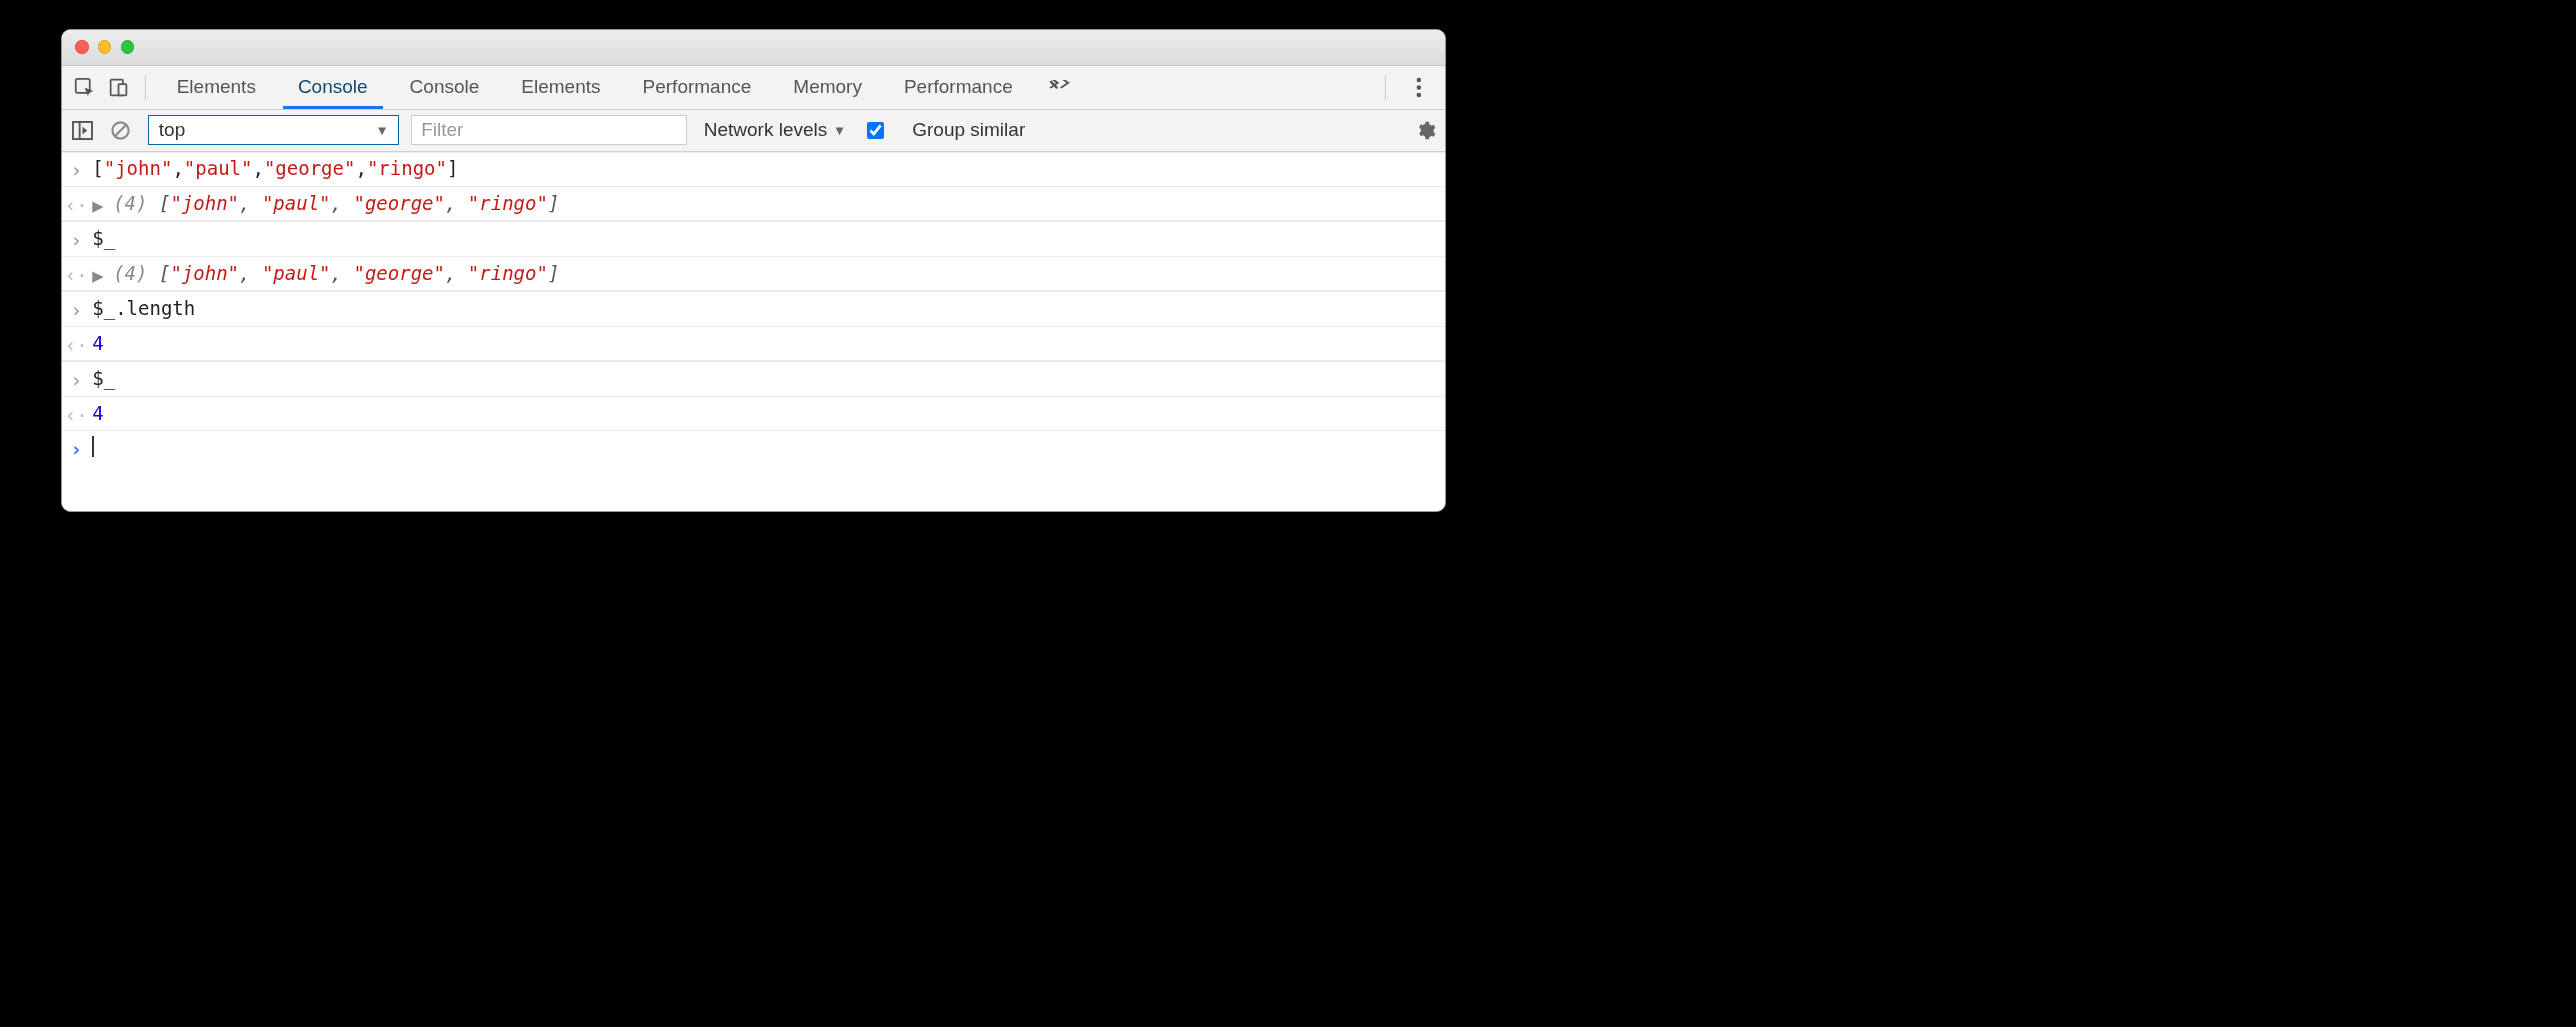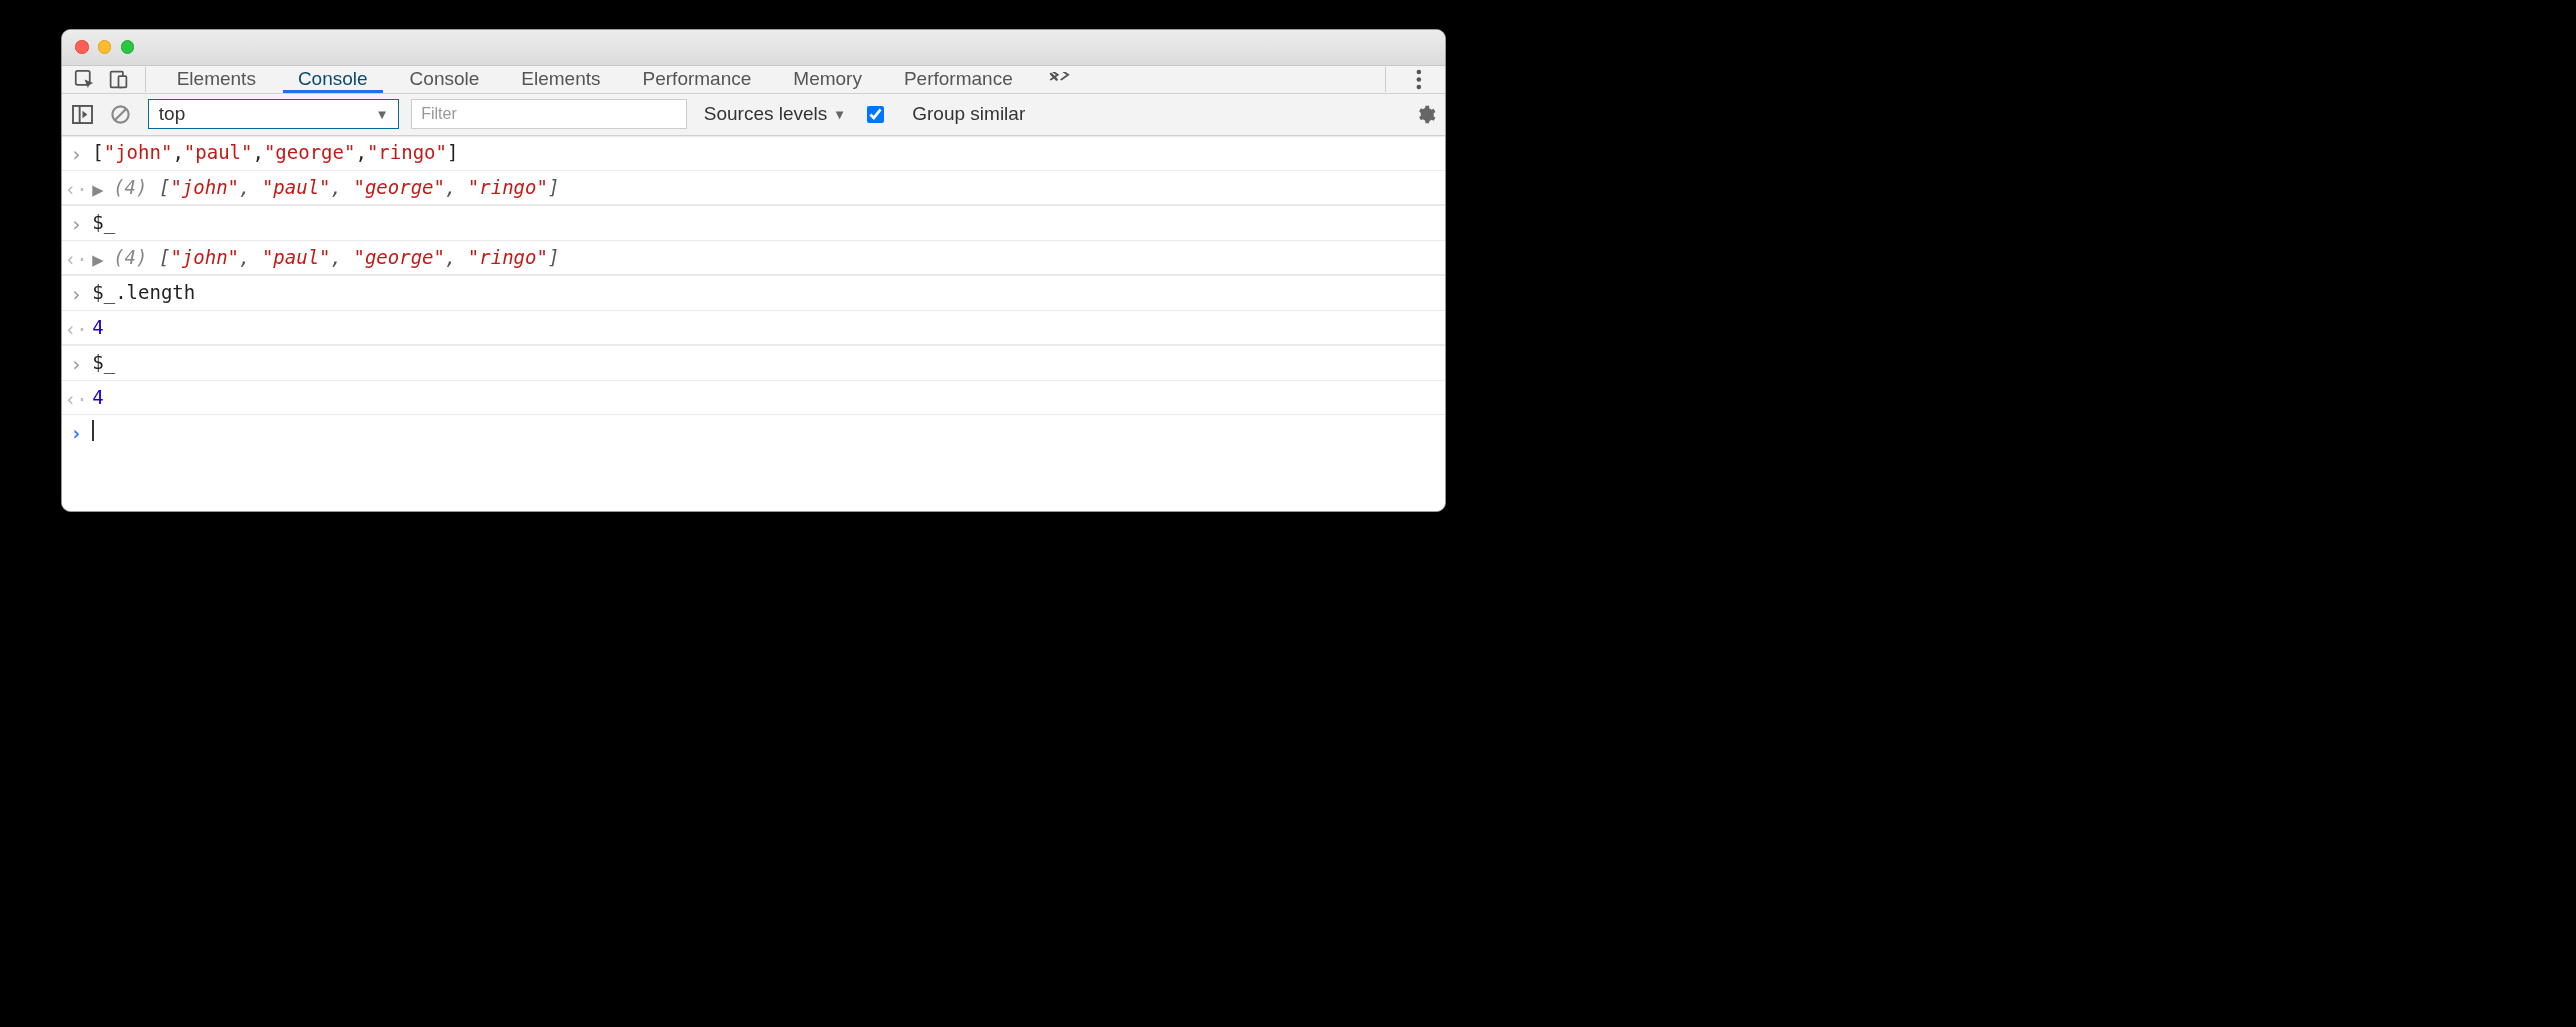--- a/index.html
+++ b/index.html
@@ -65,21 +65,21 @@
     position: absolute;
     left: 0; right: 0;
     text-align: center;
     font-size: 15px;
     color: #4a4a4a;
     pointer-events: none;
   }
 
   
   .tabbar {
-    height: 28px;
+    height: 44px;
     background: var(--toolbar-bg);
     border-bottom: 1px solid var(--toolbar-border);
     display: flex;
     align-items: center;
     flex: none;
     padding: 0 5.7px;
   }
   .tabbar .icon-btn {
     width: 34px; height: 30px;
     display: flex; align-items: center; justify-content: center;
@@ -129,21 +129,21 @@
     background: #fff;
     padding: 0 9.5px;
     color: #333;
   }
   .context-select .caret { color:#666; font-size:13.3px; }
   .filter-input {
     width: 276px; height: 30px;
     border: 1px solid #ccc;
     background: #fff;
     padding: 0 9.5px;
-    font-size: 16px;
+    font-size: 19px;
     color: #333;
   }
   .filter-input::placeholder { color:#999; }
   .levels {
     display: flex; align-items: center; gap: 5.7px;
     color: #333;
     padding: 0 5.7px;
   }
   .levels .caret { color:#666; font-size:13.3px; }
   .group-similar { display:flex; align-items:center; gap:25px; color:#333; }
@@ -270,21 +270,21 @@
         <circle cx="11" cy="11" r="8.5"></circle>
         <line x1="5" y1="17" x2="17" y2="5"></line>
       </svg>
     </div>
     <div class="context-select">
       <span>top</span>
       <span class="caret">▼</span>
     </div>
     <input class="filter-input" type="text" placeholder="Filter" style="">
     <div class="levels">
-      <span>Sources levels</span>
+      <span>Network levels</span>
       <span class="caret">▼</span>
     </div>
     <label class="group-similar">
       <input type="checkbox" id="group-similar-cb" checked="" style="">
       <span>Group similar</span>
     </label>
     <div class="icon-btn settings">
       <svg width="21" height="21" viewBox="0 0 24 24" fill="#666">
         <path d="M12 8a4 4 0 100 8 4 4 0 000-8zm9.4 4a7.5 7.5 0 00-.14-1.4l2.03-1.58-2-3.46-2.39.96a7.6 7.6 0 00-2.42-1.4L16 2h-4l-.48 2.52a7.6 7.6 0 00-2.42 1.4l-2.39-.96-2 3.46L6.74 10.6A7.5 7.5 0 006.6 12c0 .48.05.94.14 1.4l-2.03 1.58 2 3.46 2.39-.96c.72.6 1.54 1.08 2.42 1.4L12 22h4l.48-2.52c.88-.32 1.7-.8 2.42-1.4l2.39.96 2-3.46-2.03-1.58c.09-.46.14-.92.14-1.4z"></path>
       </svg>

